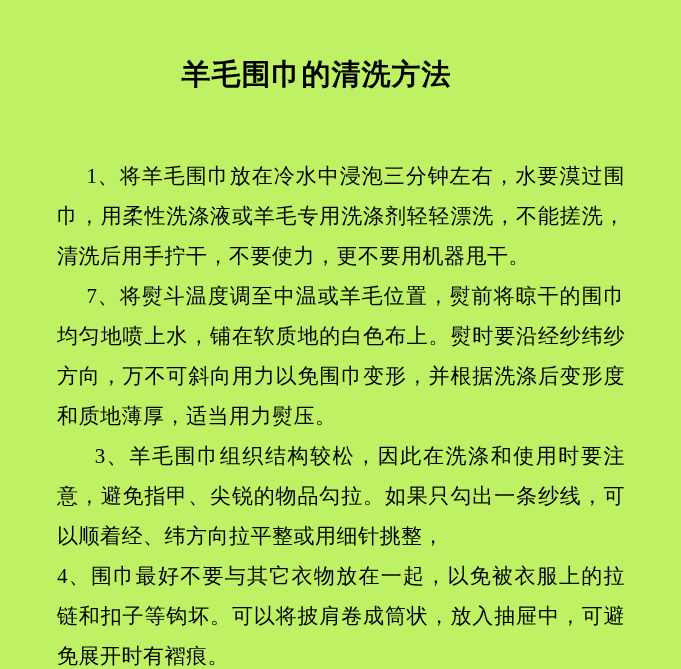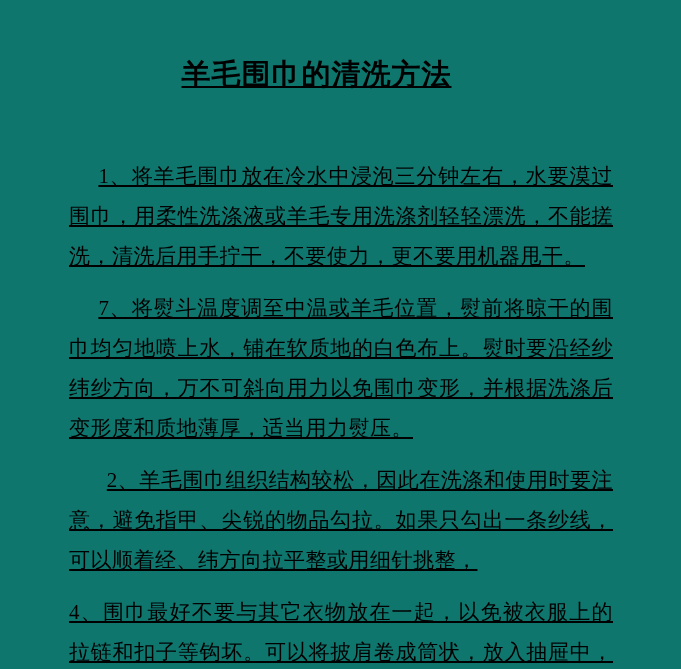--- a/index.html
+++ b/index.html
@@ -34,32 +34,32 @@
     white-space: nowrap;
   }
   .doc-body {
     margin: 60px 56px 0 57px;  
     font-size: 21px;
     line-height: 40px;
     text-align: justify;
     letter-spacing: 0.5px;
   }
   .para {
-    margin: 12px;
+    margin: 0;
     padding: 0;
   }
   .indent-15 { text-indent: 1.4em; }
   .indent-2  { text-indent: 1.8em; }
   .indent-0  { text-indent: 0; }
 </style>
 </head>
 <body>
 
-<div class="page" style="background: #0f766e; color: rgb(0, 0, 0); text-decoration: underline;">
+<div class="page" style="background: #bef264; color: rgb(0, 0, 0);">
   <h1 class="doc-title">羊毛围巾的清洗方法</h1>
 
   <div class="doc-body">
     <p class="para indent-15">1、将羊毛围巾放在冷水中浸泡三分钟左右，水要漠过围巾，用柔性洗涤液或羊毛专用洗涤剂轻轻漂洗，不能搓洗，清洗后用手拧干，不要使力，更不要用机器甩干。</p>
     <p class="para indent-15">7、将熨斗温度调至中温或羊毛位置，熨前将晾干的围巾均匀地喷上水，铺在软质地的白色布上。熨时要沿经纱纬纱方向，万不可斜向用力以免围巾变形，并根据洗涤后变形度和质地薄厚，适当用力熨压。</p>
-    <p class="para indent-2">2、羊毛围巾组织结构较松，因此在洗涤和使用时要注意，避免指甲、尖锐的物品勾拉。如果只勾出一条纱线，可以顺着经、纬方向拉平整或用细针挑整，</p>
+    <p class="para indent-2">3、羊毛围巾组织结构较松，因此在洗涤和使用时要注意，避免指甲、尖锐的物品勾拉。如果只勾出一条纱线，可以顺着经、纬方向拉平整或用细针挑整，</p>
     <p class="para indent-0">4、围巾最好不要与其它衣物放在一起，以免被衣服上的拉链和扣子等钩坏。可以将披肩卷成筒状，放入抽屉中，可避免展开时有褶痕。</p>
   </div>
 </div>
 
 </body></html>

